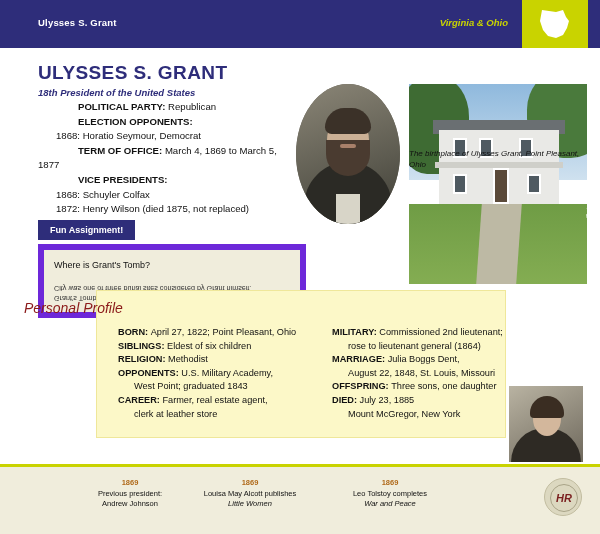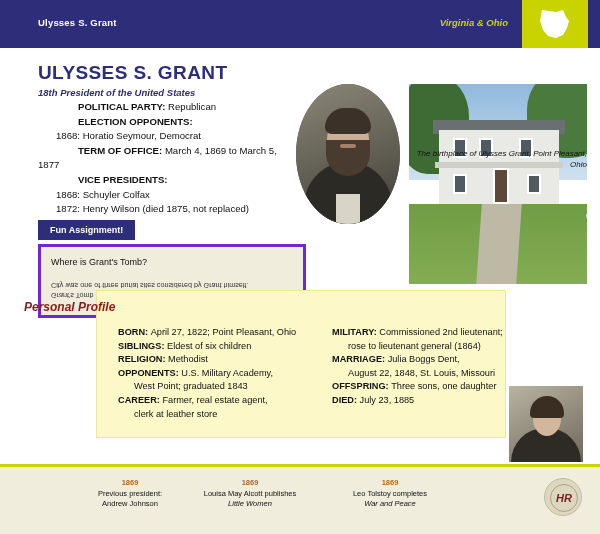--- a/index.html
+++ b/index.html
@@ -88,62 +88,62 @@
   .house .bldg { position:absolute; left:30px; top:46px; width:120px; height:74px; background:#e9e9e6; }
   .house .roof { position:absolute; left:24px; top:36px; width:132px; height:14px; background:#6a6f72; }
   .house .win { position:absolute; width:14px; height:20px; background:#4f5a61; border:2px solid #ffffff; }
   .house .door { position:absolute; left:84px; top:84px; width:16px; height:36px; background:#5b4a3a; border:2px solid #fff; }
   .house .porch { position:absolute; left:26px; top:78px; width:128px; height:6px; background:#cfcfc9; }
   .house .grass { position:absolute; left:0; top:120px; width:178px; height:80px; background:linear-gradient(180deg,#6f9c45,#84ad52); }
   .house .path { position:absolute; left:70px; top:120px; width:40px; height:80px; background:#bdb9a4; transform:skewX(-4deg); }
   .caption {
     position: absolute; left: 409px; top: 100px;
     width: 178px;
-    font-size: 8px; font-style: italic; color: #111; text-align: right;
+    font-size: 8px; font-style: italic; color: #111; text-align: left;
     line-height: 11px;
   }
   .photo-credit {
     position: absolute; left: 585px; top: 170px;
     font-size: 5px; color: #ffffff;
     transform: rotate(-90deg); transform-origin: left top;
     white-space: nowrap;
   }
 
   
   .fun-tab {
     position: absolute; left: 38px; top: 172px;
     background: #2e2d7a; color: #ffffff;
     font-size: 9px; font-weight: bold;
     padding: 5px 12px;
   }
   .fun-box {
     position: absolute; left: 38px; top: 196px;
     width: 268px; height: 74px;
-    background: #f0eddc; border: 3px solid #6d28d9;
+    background: #f0eddc; border: 6px solid #6d28d9;
   }
   .fun-q {
     position: absolute; left: 10px; top: 10px;
     font-size: 9px; color: #111;
   }
   .fun-a {
     position: absolute; left: 10px; top: 33px;
     width: 248px;
     font-size: 7.2px; color: #333; line-height: 10px;
     transform: scaleY(-1);
   }
 
   
   .profile-box {
     position: absolute; left: 96px; top: 242px;
     width: 410px; height: 148px;
     background: #fcf8c8; border: 1px solid #efe79a;
   }
   .profile-title {
     position: absolute; left: 24px; top: 252px;
-    color: #8b1a1a; font-size: 12px; font-weight: bold; font-style: italic;
+    color: #8b1a1a; font-size: 14px; font-weight: normal; font-style: italic;
   }
   .col-left {
     position: absolute; left: 118px; top: 278px;
     width: 190px;
     font-size: 9.2px; line-height: 13.6px; color: #111;
   }
   .col-right {
     position: absolute; left: 332px; top: 278px;
     width: 175px;
     font-size: 9.2px; line-height: 13.6px; color: #111;
@@ -266,20 +266,21 @@
       <div><span class="lbl">CAREER: </span><span>Farmer, real estate agent,</span></div>
       <div class="ind"><span>clerk at leather store</span></div>
     </div>
   <div class="col-right" id="profile-right">
       <div><span class="lbl">MILITARY: </span><span>Commissioned 2nd lieutenant;</span></div>
       <div class="ind"><span>rose to lieutenant general (1864)</span></div>
       <div><span class="lbl">MARRIAGE: </span><span>Julia Boggs Dent,</span></div>
       <div class="ind"><span>August 22, 1848, St. Louis, Missouri</span></div>
       <div><span class="lbl">OFFSPRING: </span><span>Three sons, one daughter</span></div>
       <div><span class="lbl">DIED: </span><span>July 23, 1885</span></div>
+      <div class="ind"><span>Mount McGregor, New York</span></div>
     </div>
 
   <div class="julia">
     <div class="bg"></div>
     <div class="dress"></div>
     <div class="head"></div>
     <div class="hair"></div>
   </div>
   <div class="julia-cap">
     <span>Julia Boggs</span><br>

